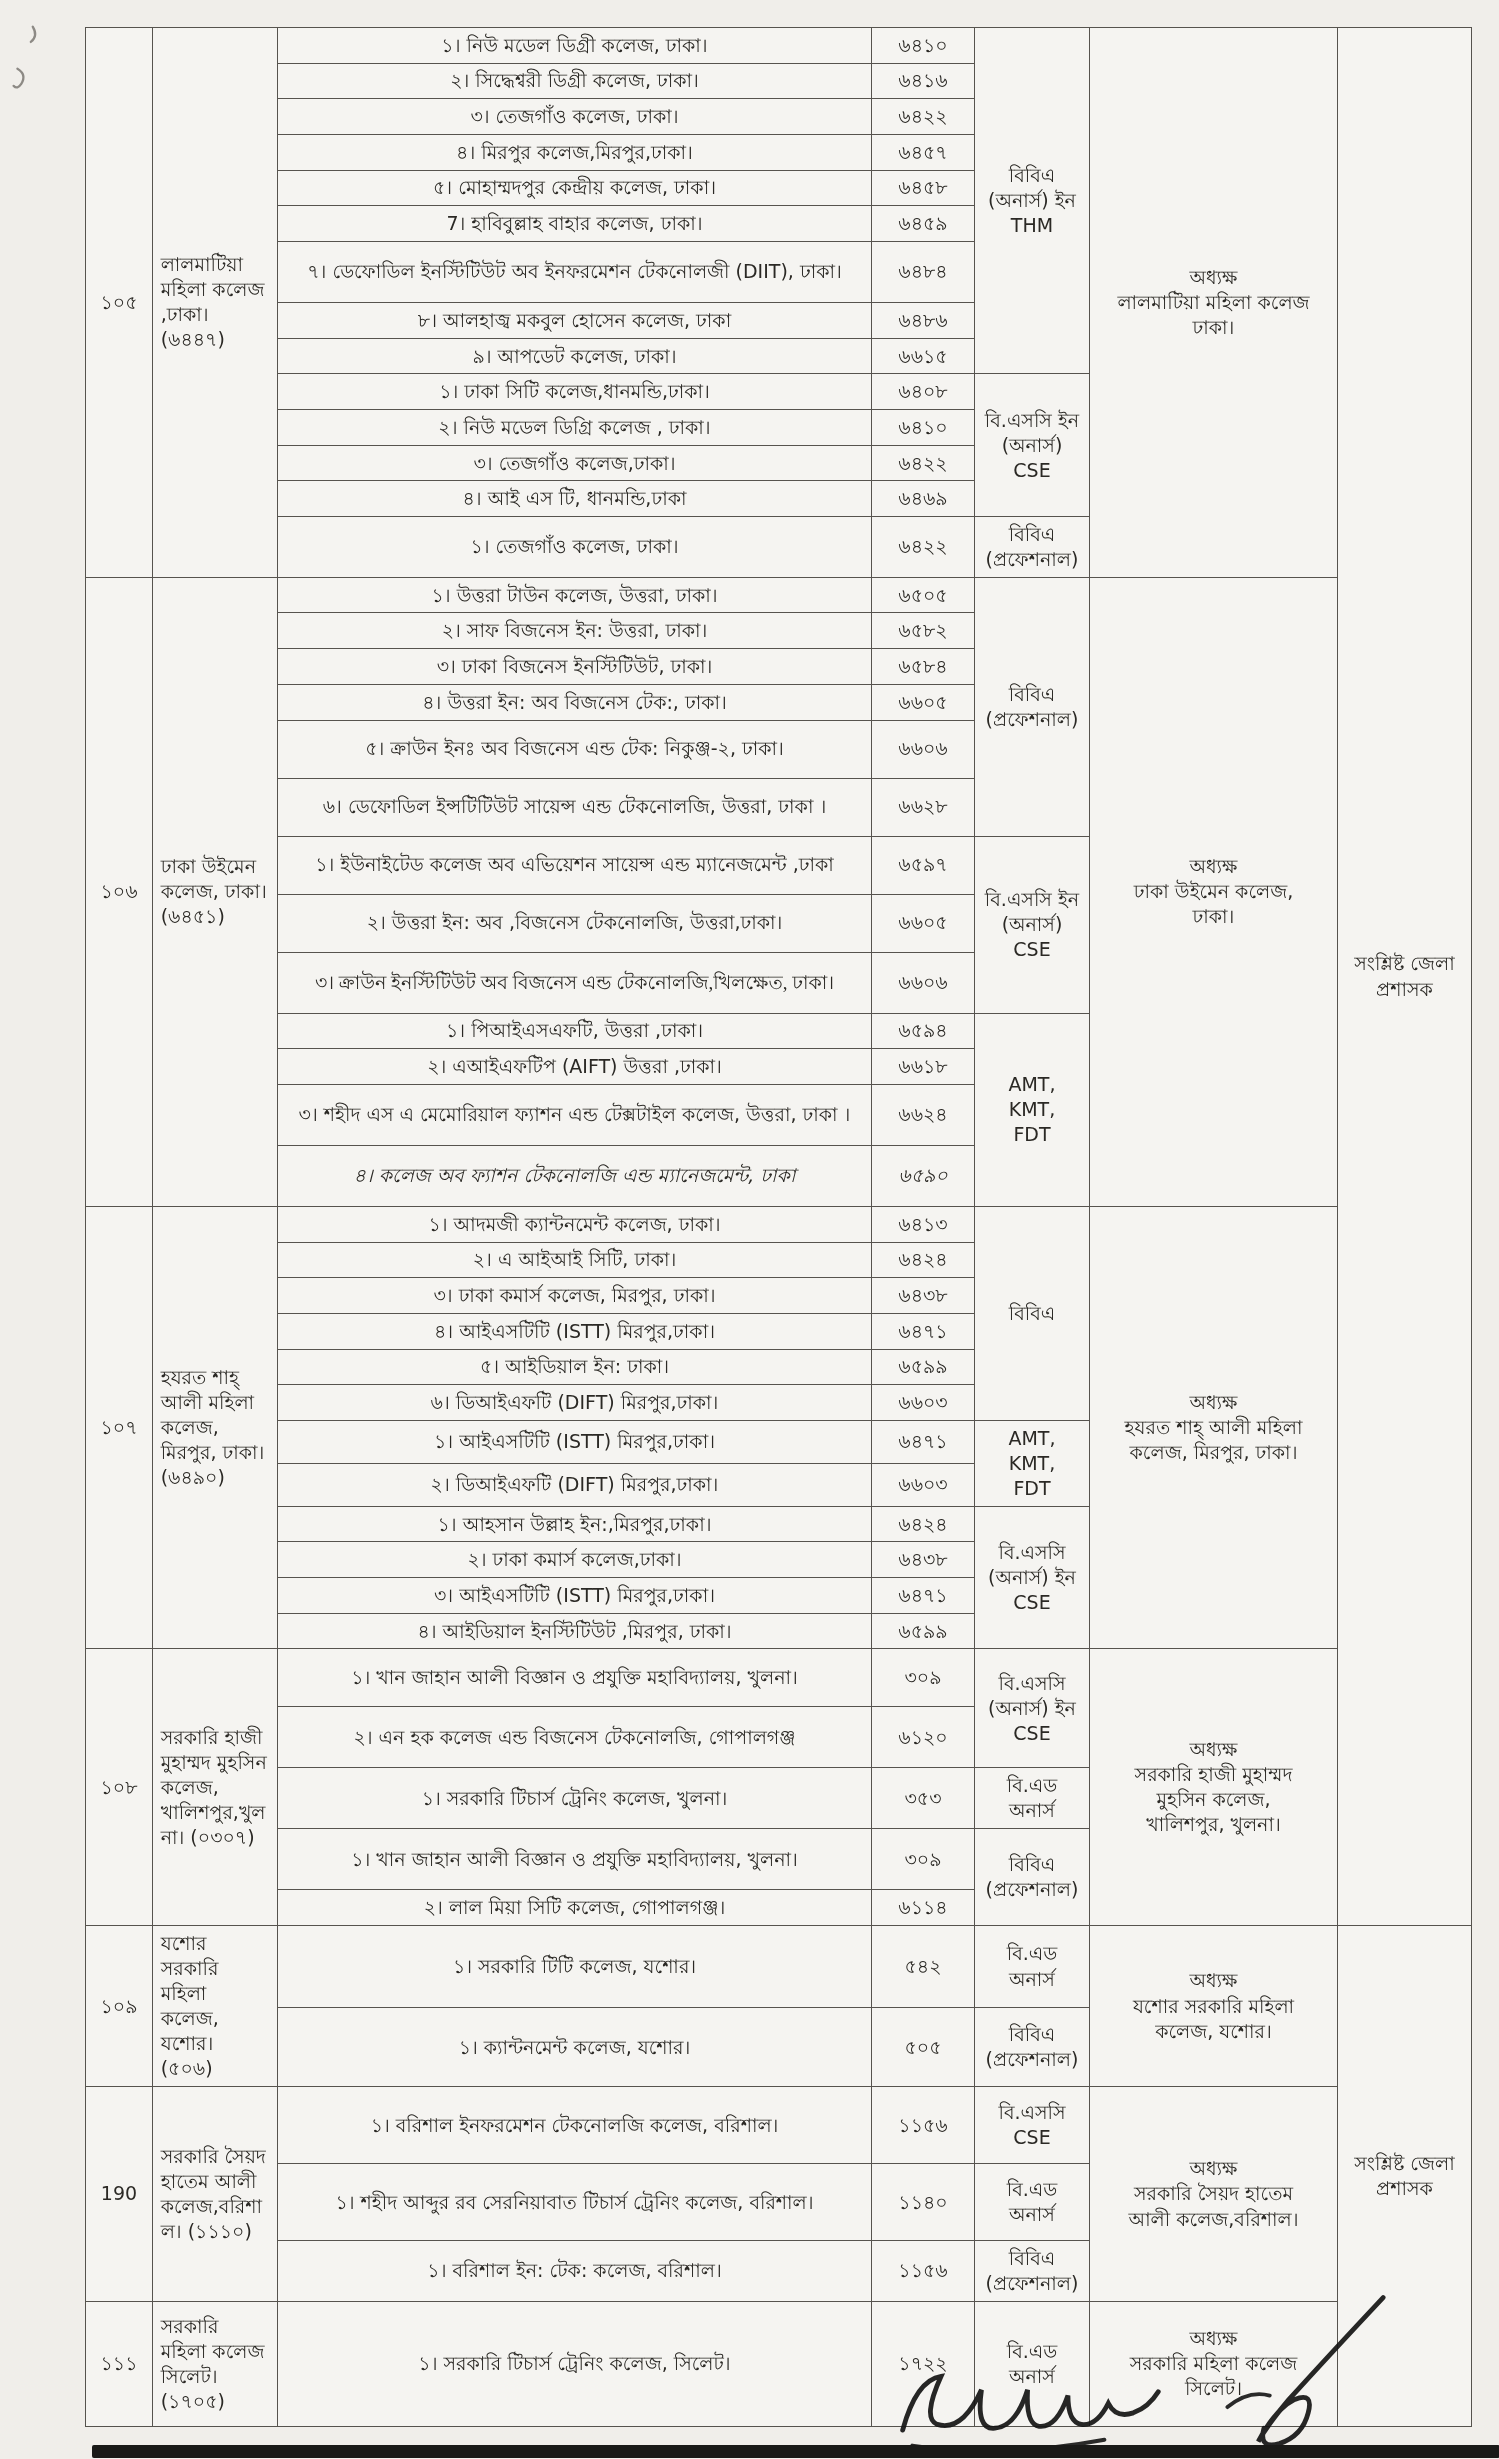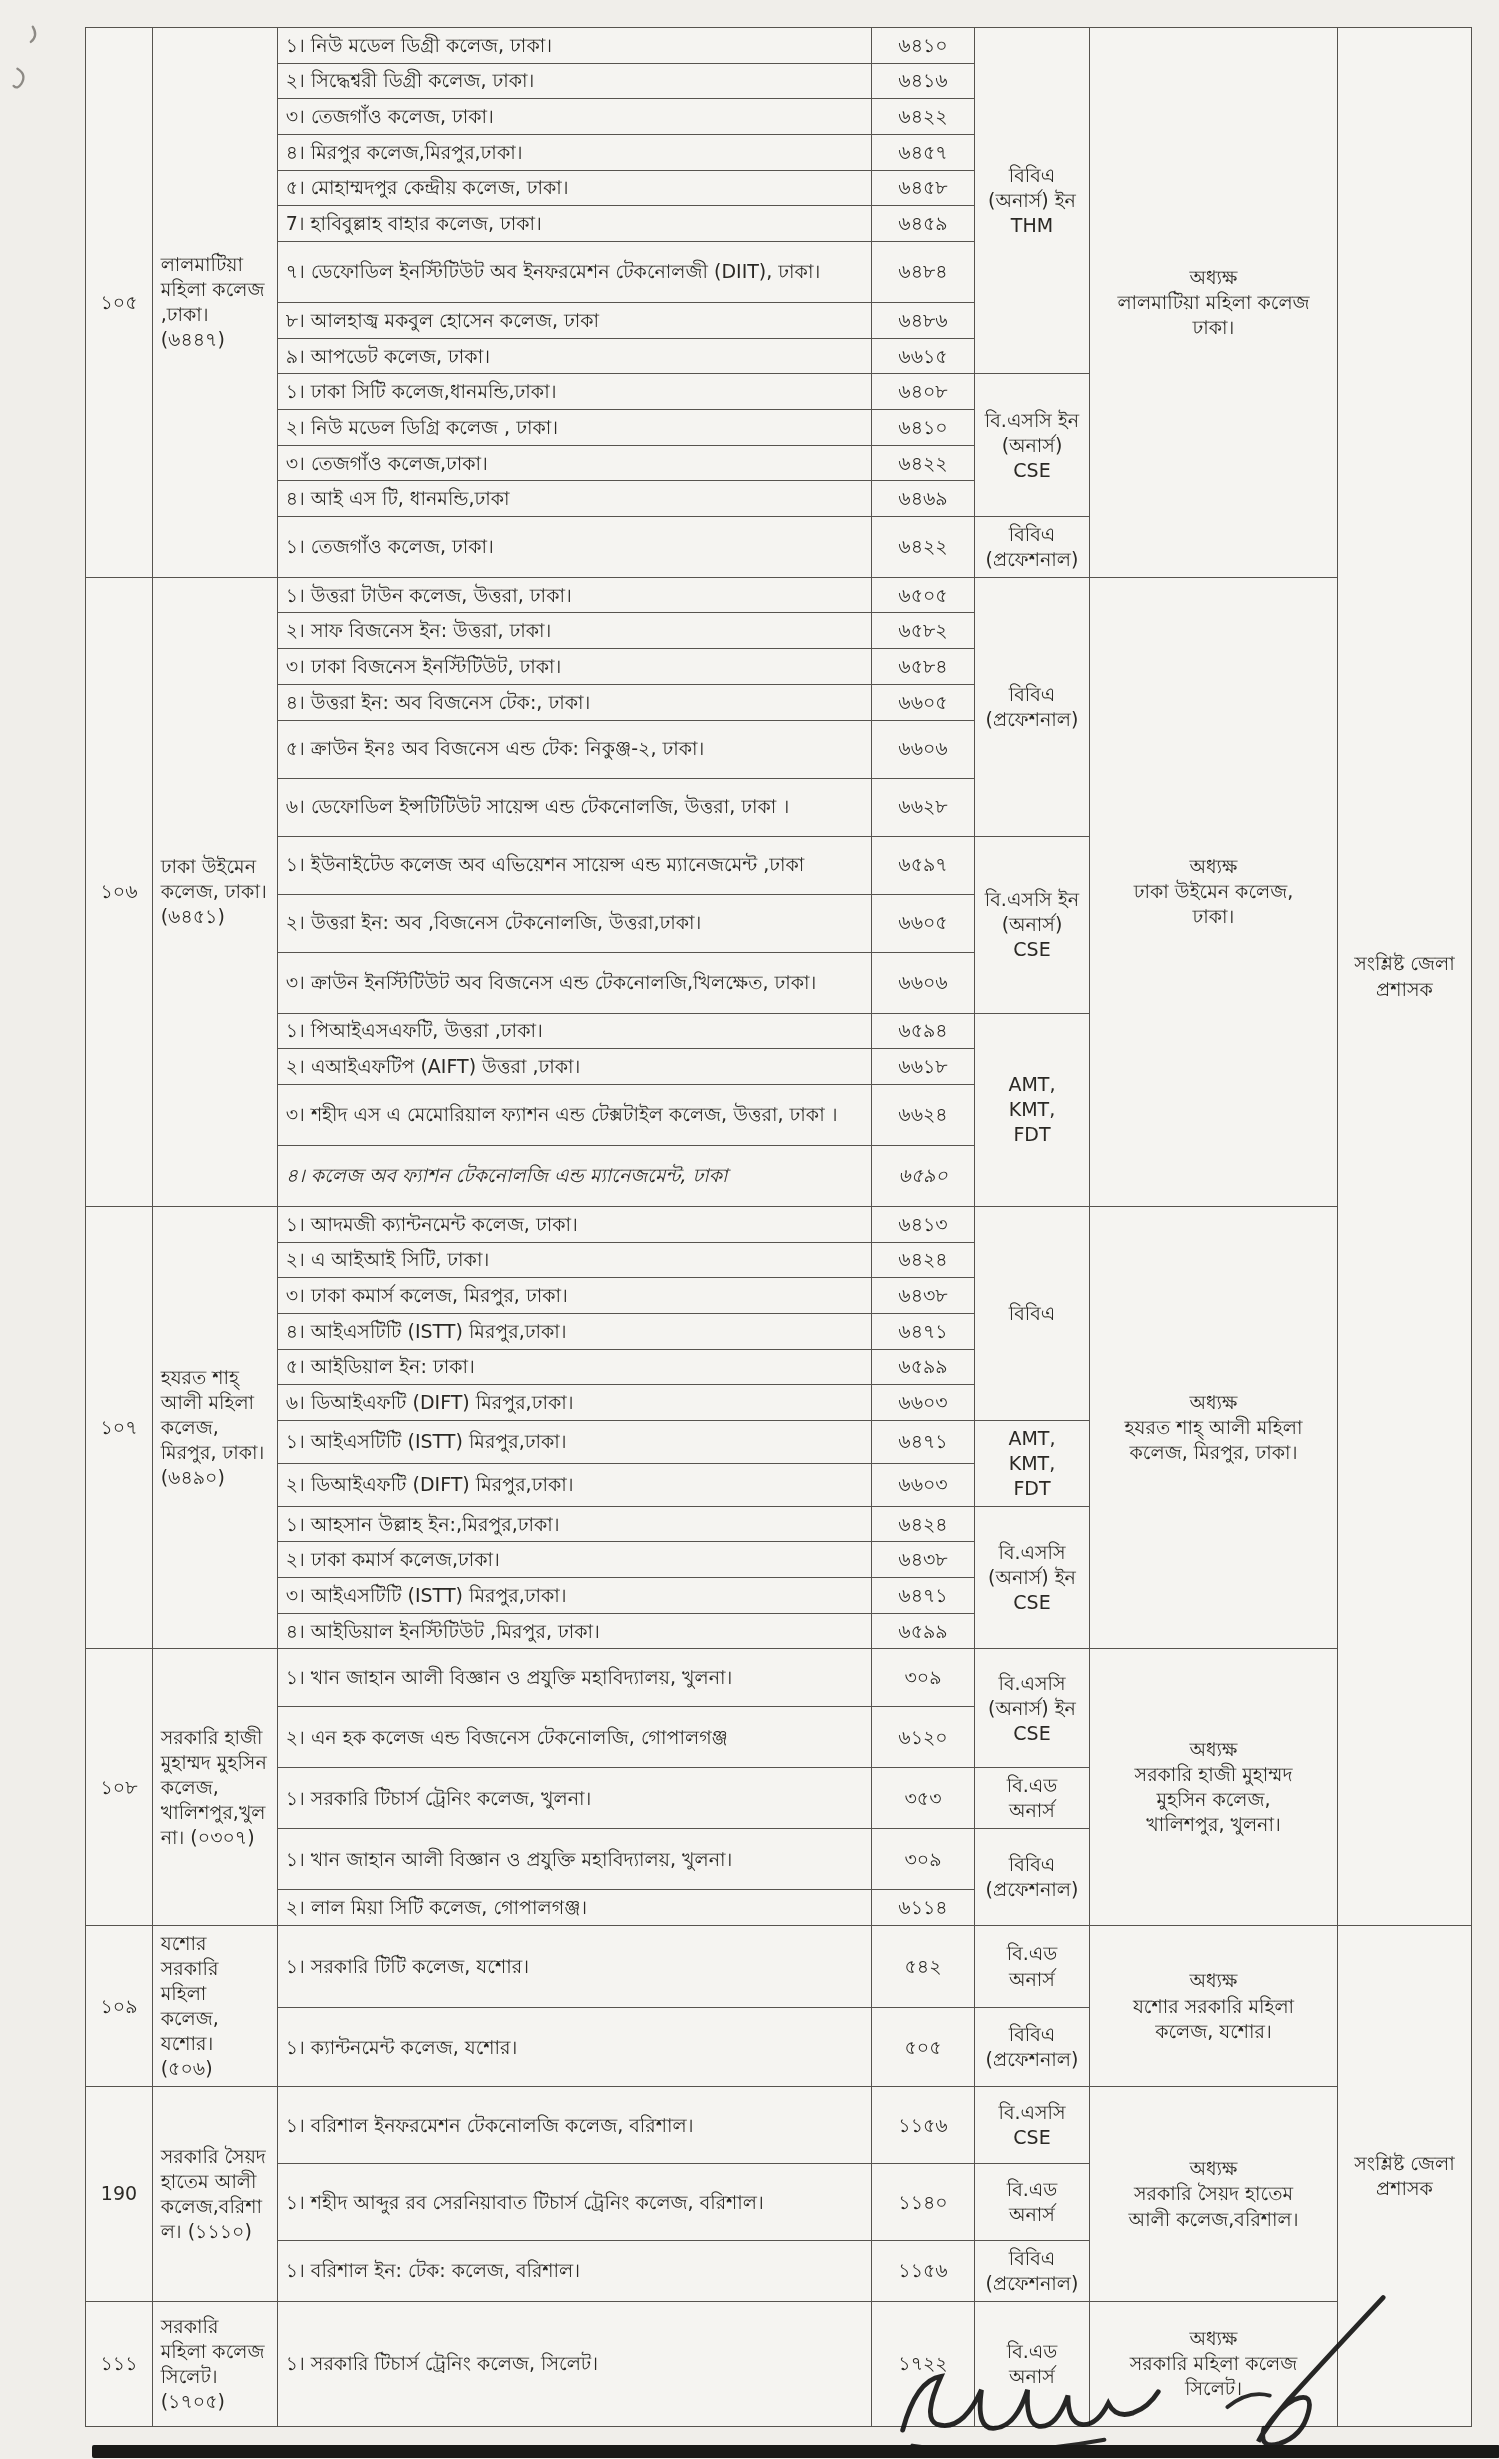--- a/index.html
+++ b/index.html
@@ -22,21 +22,21 @@
   table.doc td{
     border:1.5px solid #56534e;
     padding:4.8px 7.7px;
     font-size:19px;
     line-height:1.32;
     vertical-align:middle;
     word-wrap:break-word;
   }
   td.serial{ text-align:center; width:67px; }
   td.college{ text-align:left; font-size:18px; padding-left:9.6px;margin-left:47px;}
-  td.inst{ text-align:left; padding-left:11.5px; }
+  td.inst{ text-align:center; padding-left:11.5px; }
   td.code{ text-align:center; }
   td.course{ text-align:center; font-size:18px; }
   td.course .ln{ display:block; }
   td.principal{ text-align:center; font-size:18px; }
   td.principal .ln{ display:block; }
   td.district{ text-align:center; font-size:18px; vertical-align:top; padding-top:13.4px; }
   td.district .ln{ display:block;text-align:center; }
   .ink{ position:absolute; pointer-events:none; }
   .scan-bar{
     position:absolute; left:92px; right:0px; top:2445px; height:12.5px;
@@ -185,21 +185,21 @@
           <td class="course" rowspan="3">
             <span class="ln">বি.এসসি ইন</span>
             <span class="ln">(অনার্স)</span>
             <span class="ln">CSE</span>
           </td>
         </tr>
         <tr style="height: 58px;">
           <td class="inst">২। উত্তরা ইন: অব ,বিজনেস টেকনোলজি, উত্তরা,ঢাকা।</td>
           <td class="code">৬৬০৫</td>
         </tr>
-        <tr style="height: 61px;">
+        <tr style="height: 61px; font-family: Liberation Serif, serif;">
           <td class="inst">৩। ক্রাউন ইনস্টিটিউট অব বিজনেস এন্ড টেকনোলজি,খিলক্ষেত, ঢাকা।</td>
           <td class="code">৬৬০৬</td>
         </tr>
         <tr>
           <td class="inst">১। পিআইএসএফটি, উত্তরা ,ঢাকা।</td>
           <td class="code">৬৫৯৪</td>
           <td class="course" rowspan="4">
             <span class="ln">AMT,</span>
             <span class="ln">KMT,</span>
             <span class="ln">FDT</span>

